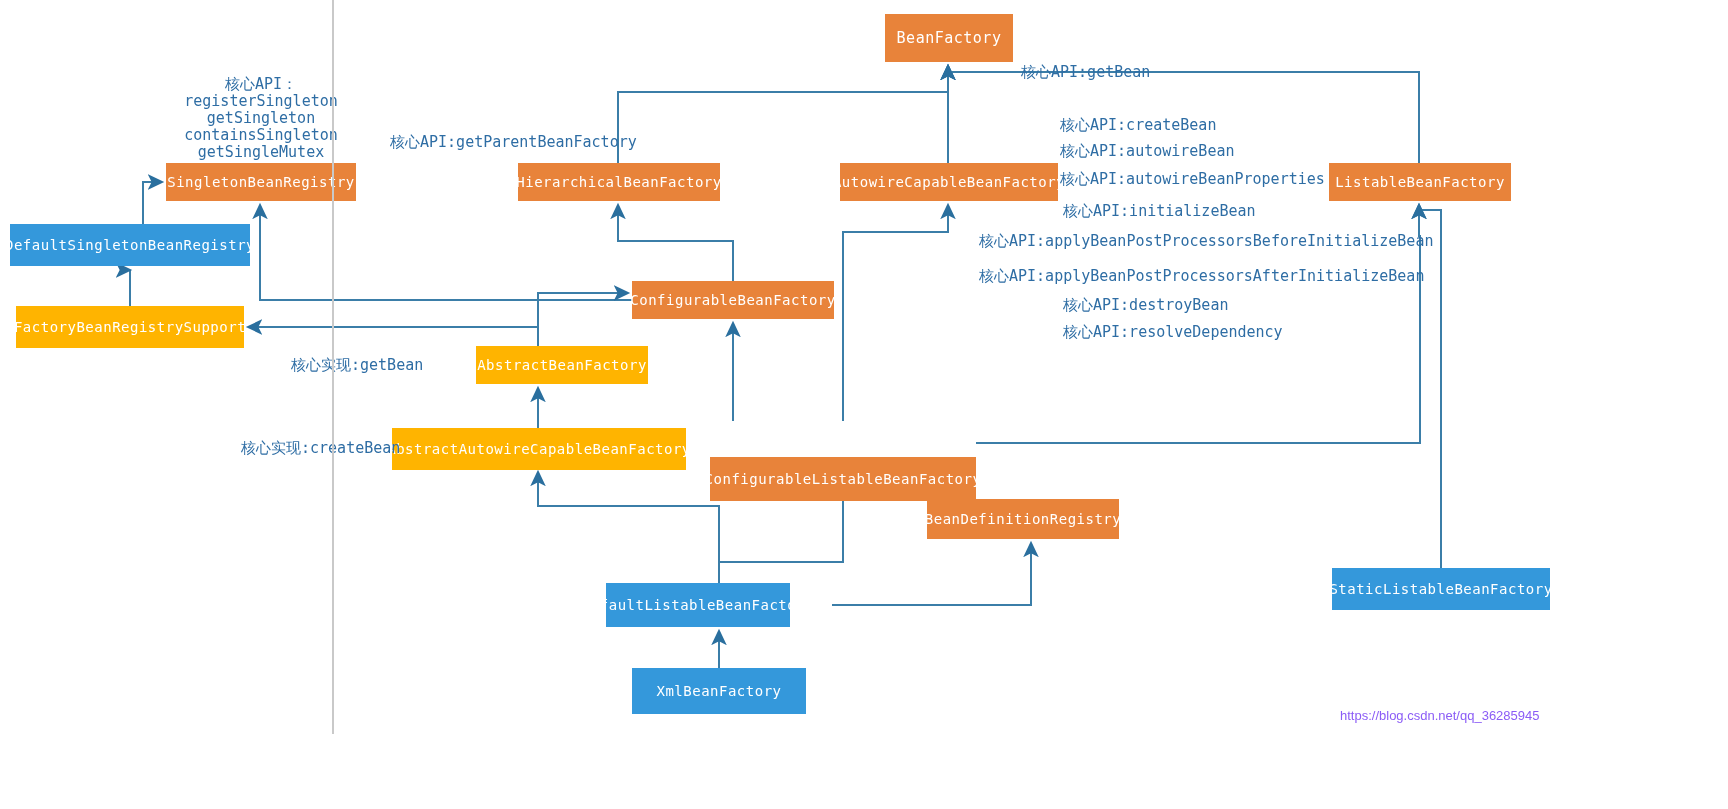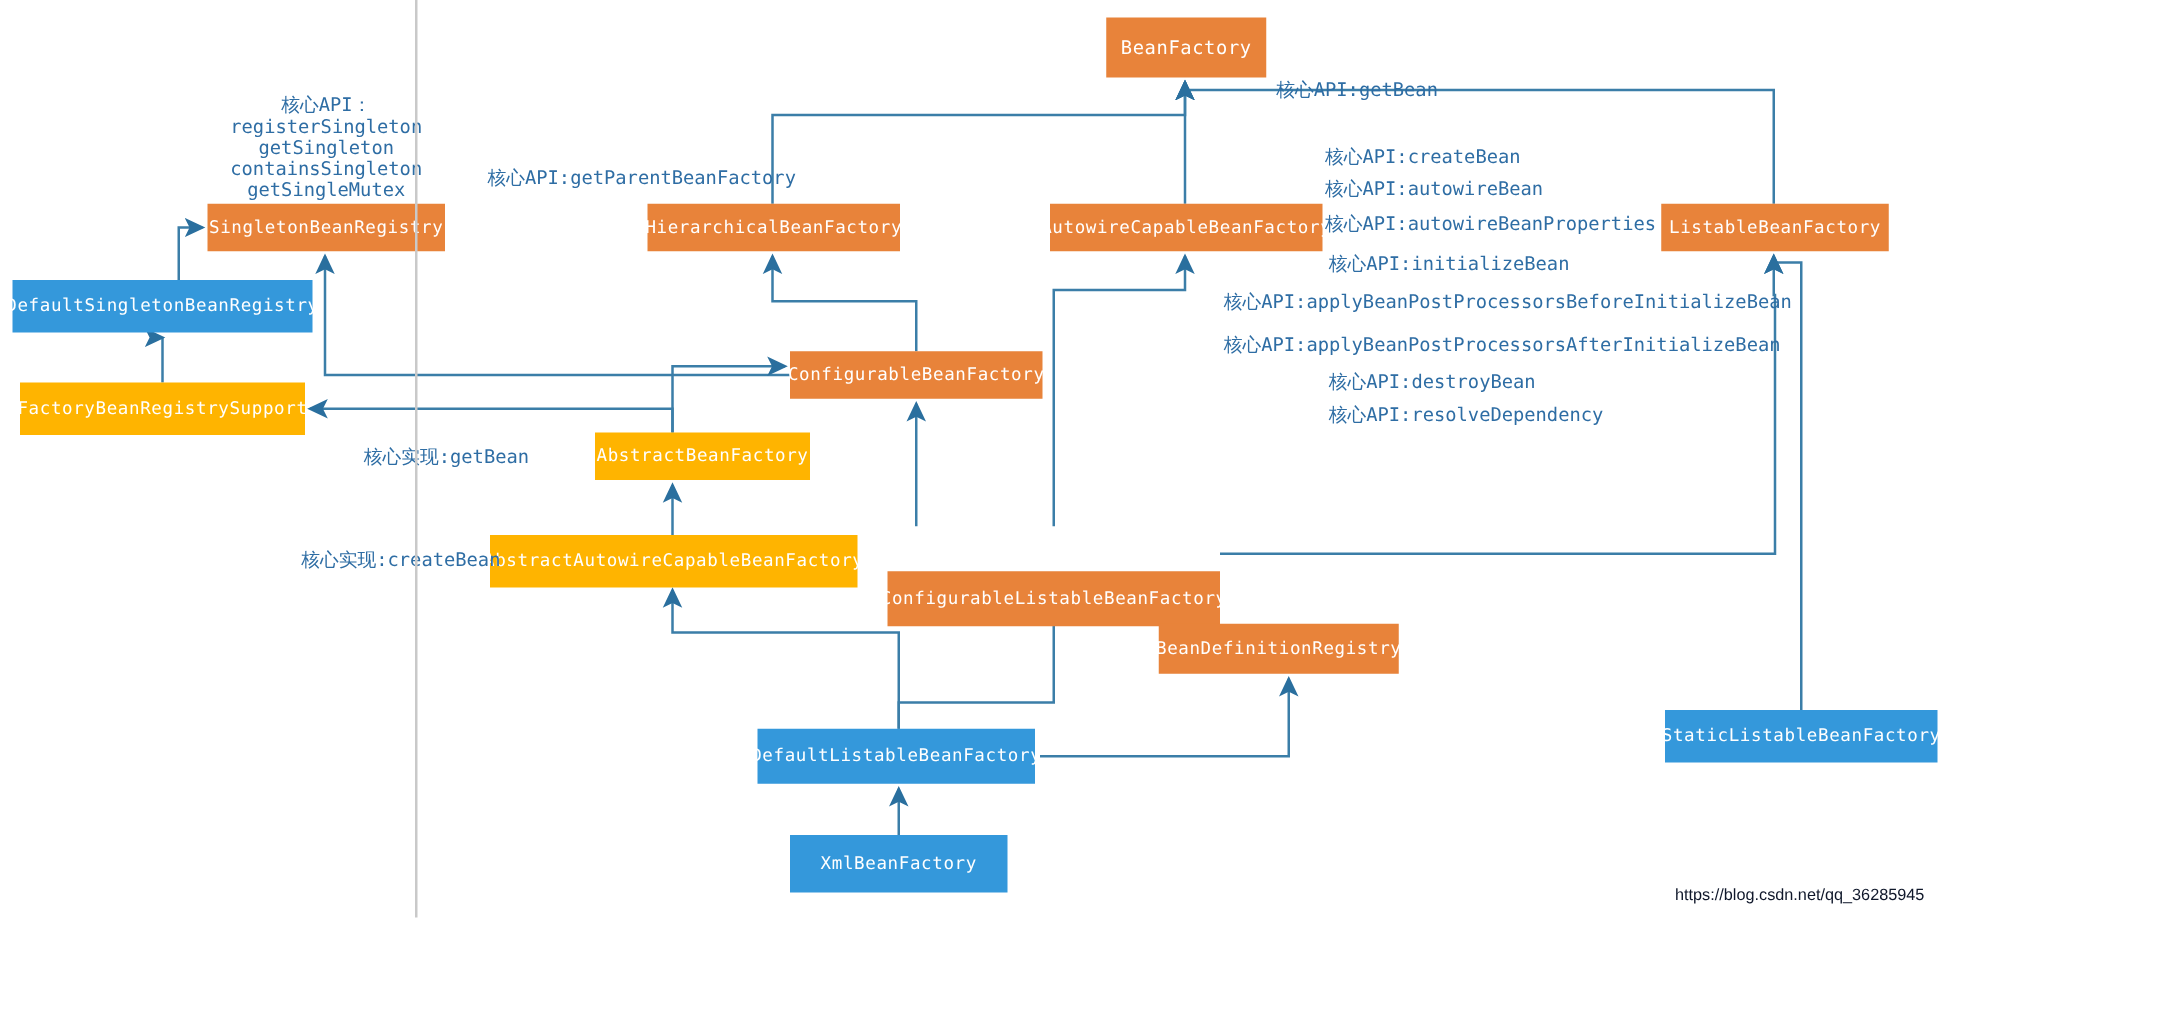--- a/index.html
+++ b/index.html
@@ -25,21 +25,21 @@
   .note{
     position:absolute;color:#2e6da4;white-space:pre;
     font-family:"DejaVu Sans Mono","Liberation Mono",monospace;
   }
   .note.center{text-align:center;}
   .note.left{text-align:left;}
 
   .guide{position:absolute;background:#c9c9c9;width:2px;}
 
   .watermark{
-    position:absolute;color:#0f172a;white-space:nowrap;
+    position:absolute;color:#8b5cf6;white-space:nowrap;
     font-family:"Liberation Sans",sans-serif;font-size:13px;
   }
 </style>
 </head>
 <body>
 
 <div id="stage">
 
   <svg id="wires" viewBox="0 0 1728 809" width="1728" height="809">
     <defs>
@@ -93,21 +93,21 @@
       <div class="node iface" style="left: 518px; top: 163px; width: 202px; height: 38px; font-size: 14px;">HierarchicalBeanFactory</div>
       <div class="node iface" style="left: 840px; top: 163px; width: 218px; height: 38px; font-size: 14px;">AutowireCapableBeanFactory</div>
       <div class="node iface" style="left: 1329px; top: 163px; width: 182px; height: 38px; font-size: 14px;">ListableBeanFactory</div>
       <div class="node concrete" style="left: 10px; top: 224px; width: 240px; height: 42px; font-size: 14px;">DefaultSingletonBeanRegistry</div>
       <div class="node abstract" style="left: 16px; top: 306px; width: 228px; height: 42px; font-size: 14px;">FactoryBeanRegistrySupport</div>
       <div class="node iface" style="left: 632px; top: 281px; width: 202px; height: 38px; font-size: 14px;">ConfigurableBeanFactory</div>
       <div class="node abstract" style="left: 452px; top: 346px; width: 172px; height: 38px; font-size: 14px; margin-left: 24px;">AbstractBeanFactory</div>
       <div class="node abstract" style="left: 392px; top: 428px; width: 294px; height: 42px; font-size: 14px;">AbstractAutowireCapableBeanFactory</div>
       <div class="node iface" style="left: 710px; top: 421px; width: 266px; height: 44px; font-size: 14px; margin-top: 36px;">ConfigurableListableBeanFactory</div>
       <div class="node iface" style="left: 927px; top: 499px; width: 192px; height: 40px; font-size: 14px;">BeanDefinitionRegistry</div>
-      <div class="node concrete" style="left: 606px; top: 583px; width: 222px; height: 44px; font-size: 14px; text-align: right;">DefaultListableBeanFactory</div>
+      <div class="node concrete" style="left: 606px; top: 583px; width: 184px; height: 44px; font-size: 14px; text-align: right;">DefaultListableBeanFactory</div>
       <div class="node concrete" style="left: 1332px; top: 568px; width: 218px; height: 42px; font-size: 14px;">StaticListableBeanFactory</div>
       <div class="node concrete" style="left: 632px; top: 668px; width: 174px; height: 46px; font-size: 14px;">XmlBeanFactory</div>
     </div>
   <div id="notes">
       <div class="note left" style="left: 1021px; top: 19px; font-size: 15px; line-height: 19px; margin-top: 44px;">核心API:getBean</div>
       <div class="note center" style="left: 171px; top: 76px; width: 180px; font-size: 15px; line-height: 17px;">核心API：
 registerSingleton
 getSingleton
 containsSingleton
 getSingleMutex</div>

